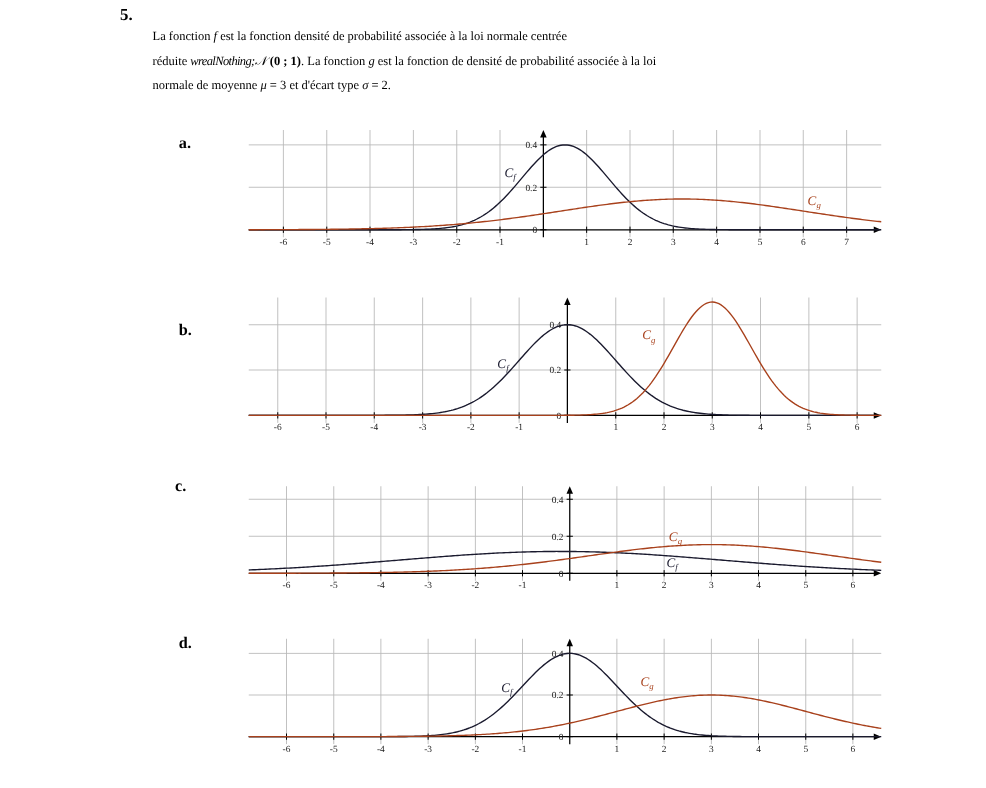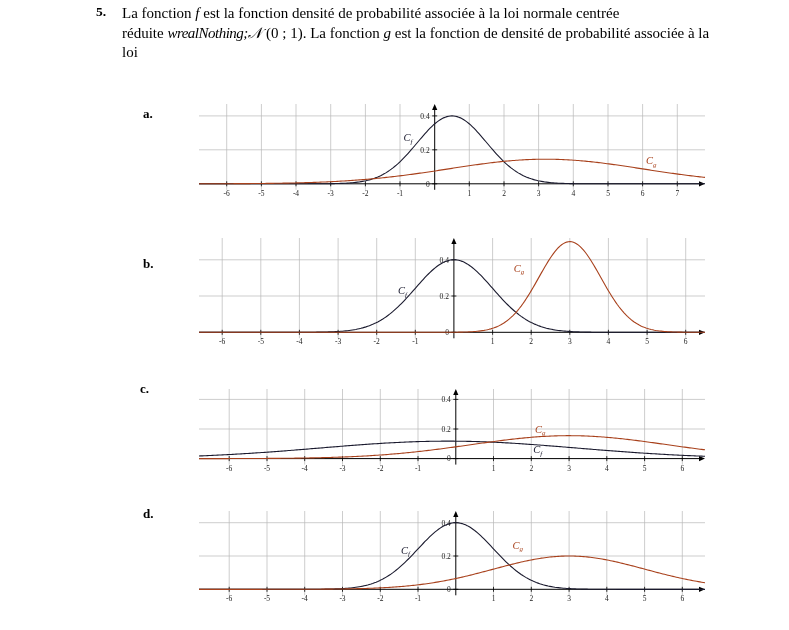--- a/index.html
+++ b/index.html
@@ -1,41 +1,41 @@
 <!DOCTYPE html>
 <html><head>
 <meta charset="utf-8">
 <style>
   html,body{margin:0;padding:0;background:#ffffff;}
   body{width:789px;height:630px;font-family:"Liberation Serif",serif;color:#000;position:relative;overflow:hidden;}
 
   .question{position:absolute;left:96px;top:4px;width:620px;}
   .qnum{position:absolute;left:0;top:0;font-weight:bold;font-size:13.5px;font-family:"Liberation Serif",serif;}
-  .qtext{margin-left:26px;font-size:15px;line-height:19.5px;text-align:left;}
+  .qtext{margin-left:26px;font-size:10px;line-height:19.5px;text-align:left;margin-top:16px;}
   .qtext .it{font-style:italic;}
   .scriptN{font-family:"Liberation Serif",serif;font-style:italic;letter-spacing:-0.5px;text-align:center;}
 
   .choice-label{position:absolute;font-weight:bold;font-size:13px;font-family:"Liberation Serif",serif;}
 
   .plot{position:absolute;}
   .plot svg{display:block;}
 
   .curvelabel{font-family:"Liberation Serif",serif;font-style:italic;font-size:10.5px;}
   .ticklabel{font-family:"Liberation Serif",serif;font-size:7.5px;fill:#222;}
   .axlabel{font-family:"Liberation Serif",serif;font-size:7.5px;fill:#222;}
 </style>
 </head>
 <body>
 
 <div class="question">
   <span class="qnum">5.</span>
   <div class="qtext">
     <span>La fonction <span class="it">f</span> est la fonction densité de probabilité associée à la loi normale centrée</span><br>
-    <span>réduite <span class="scriptN">wrealNothing;</span><span style="font-style:italic;font-family:'Liberation Serif',serif;">𝒩</span><span style="font-style:normal;"> (0&nbsp;; 1)</span>. La fonction <span class="it">g</span> est la fonction de densité de probabilité associée à la loi</span><br>
-    <br>
+    <span>réduite <span class="scriptN">wrealNothing;</span><span style="font-style:italic;font-family:'Liberation Serif',serif;">𝒩</span><span style="font-style:normal;font-weight:bold;"> (0&nbsp;; 1)</span>. La fonction <span class="it">g</span> est la fonction de densité de probabilité associée à la loi</span><br>
+    <span>normale de moyenne <span class="it">μ</span> = 3 et d'écart type <span class="it">σ</span> = 2.</span><br>
   </div>
 </div>
 
 <div class="choice-label" style="left:143px;top:106px;">a.</div>
 <div class="choice-label" style="left:143px;top:256px;">b.</div>
 <div class="choice-label" style="left:140px;top:381px;">c.</div>
 <div class="choice-label" style="left:143px;top:506px;">d.</div>
 
 <div class="plot" id="plot-a" style="left:185px;top:98px;">
     <svg width="530" height="118" viewBox="0 0 530 118">

